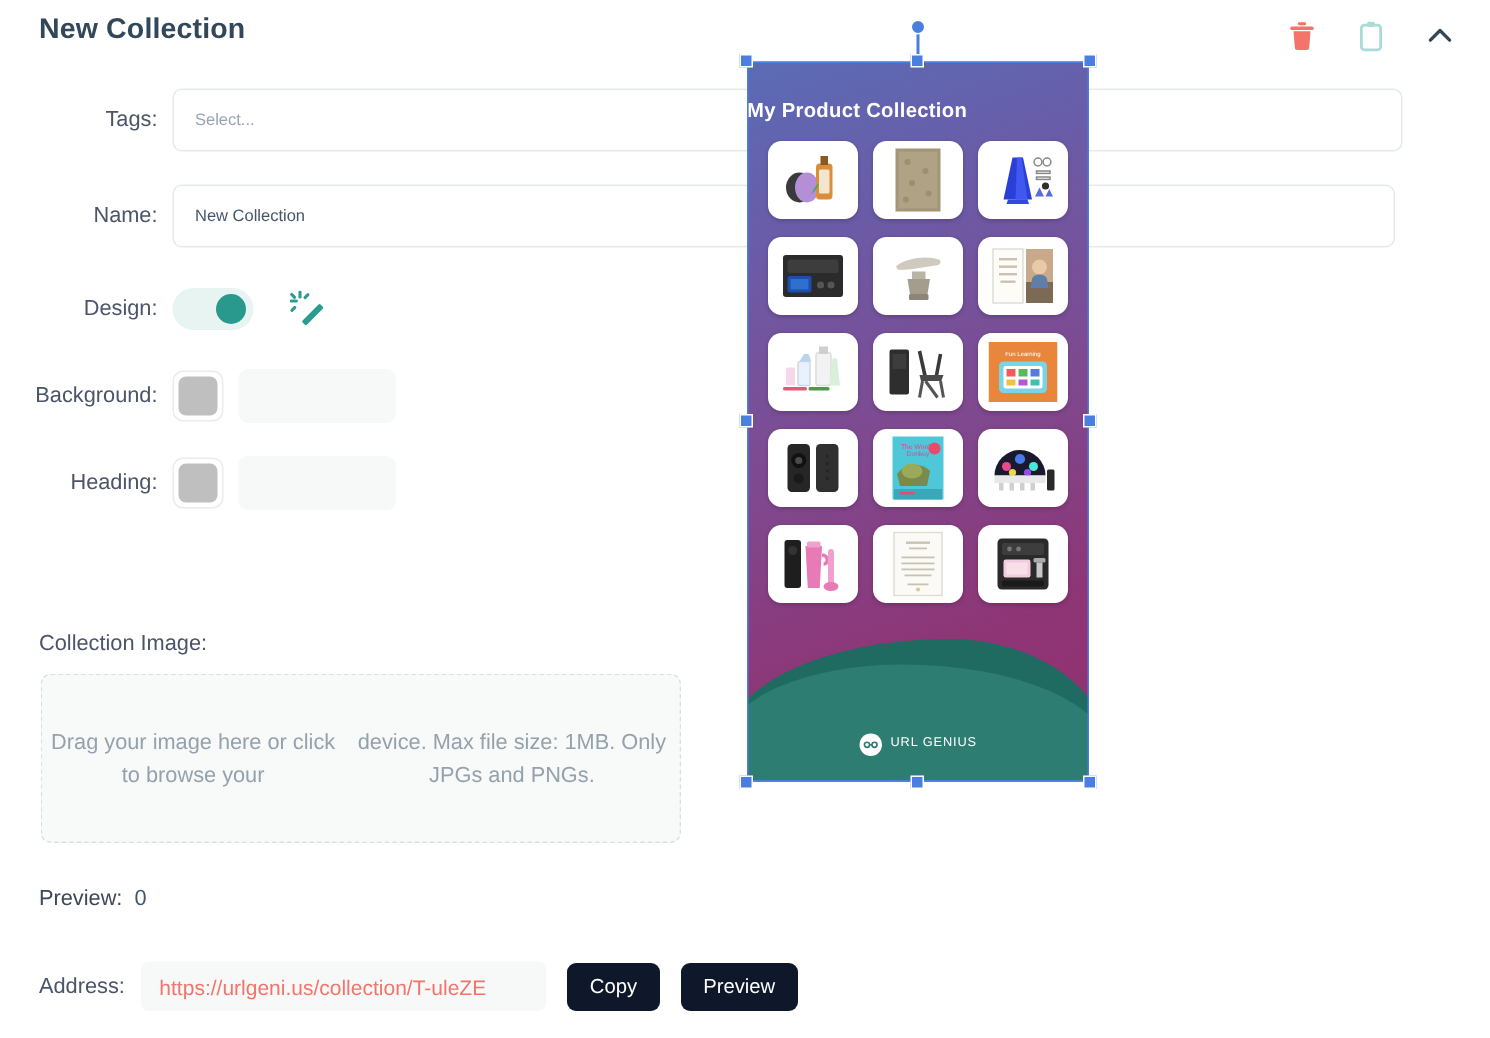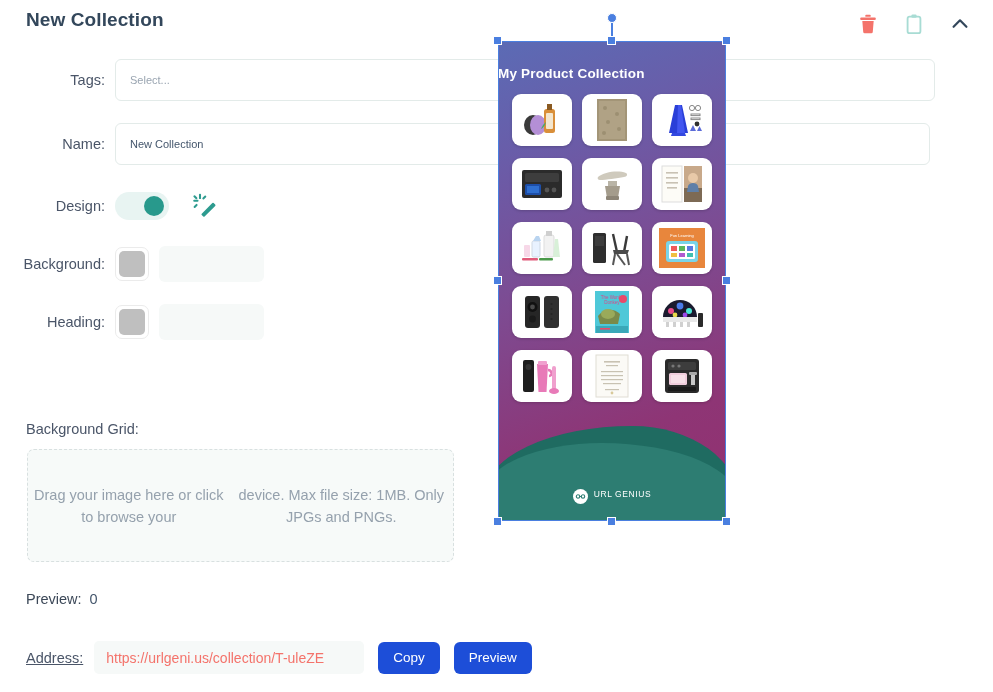--- a/index.html
+++ b/index.html
@@ -88,30 +88,30 @@
 
   
   .listings { position: absolute; left: 26px; top: 591px; display: flex; font-size: 14.5px; }
   .listings .lv { margin-left: 8px; color: #44566c; }
 
   
   .address-row {
     position: absolute; left: 26px; top: 641px;
     display: flex; align-items: center;
   }
-  .addr-lbl { font-size: 14.5px; color: #4a5568; text-decoration: underline; }
+  .addr-lbl { font-size: 14.5px; color: #4a5568; }
   .addr-box {
     margin-left: 11px; height: 33px; width: 270px;
     background: #f6f9f8; border-radius: 5px;
     display: flex; align-items: center; padding: 0 12px;
     font-size: 14px; color: #f4736b;
   }
   .btn {
     margin-left: 14px; height: 28px; padding: 16px 15px;
-    background: #1d4ed8; color: #fff; border: none; border-radius: 6px;
+    background: #0f172a; color: #fff; border: none; border-radius: 6px;
     font-size: 13.5px; font-family: inherit; cursor: pointer;
     display: flex; align-items: center; justify-content: center;
   }
 
   
   .selection { position: absolute; left: 498px; top: 41px; width: 228px; height: 480px; }
   .sel-border { position: absolute; inset: 0; border: 1.5px solid #4a7fe0; }
   .preview {
     position: absolute; inset: 0; overflow: hidden;
     background: linear-gradient(160deg, #5b6bb5 0%, #6a5ca8 22%, #7d4b92 48%, #8e3575 78%, #93306f 100%);
@@ -227,21 +227,21 @@
   <div class="row row-color">
     <div class="lbl">Heading:</div>
     <div class="swatch-box">
         <div class="swatch"></div>
       </div>
     <div class="color-input ci-head"></div>
   </div>
 
 </div>
 
-<div class="dz-label">Background Grid:</div>
+<div class="dz-label">Collection Image:</div>
 <div class="dropzone">
   <span>Drag your image here or click to browse your</span>
   <span>device. Max file size: 1MB. Only JPGs and PNGs.</span>
 </div>
 
 <div class="listings">
   <span>Preview:</span>
   <span class="lv">0</span>
 </div>
 

